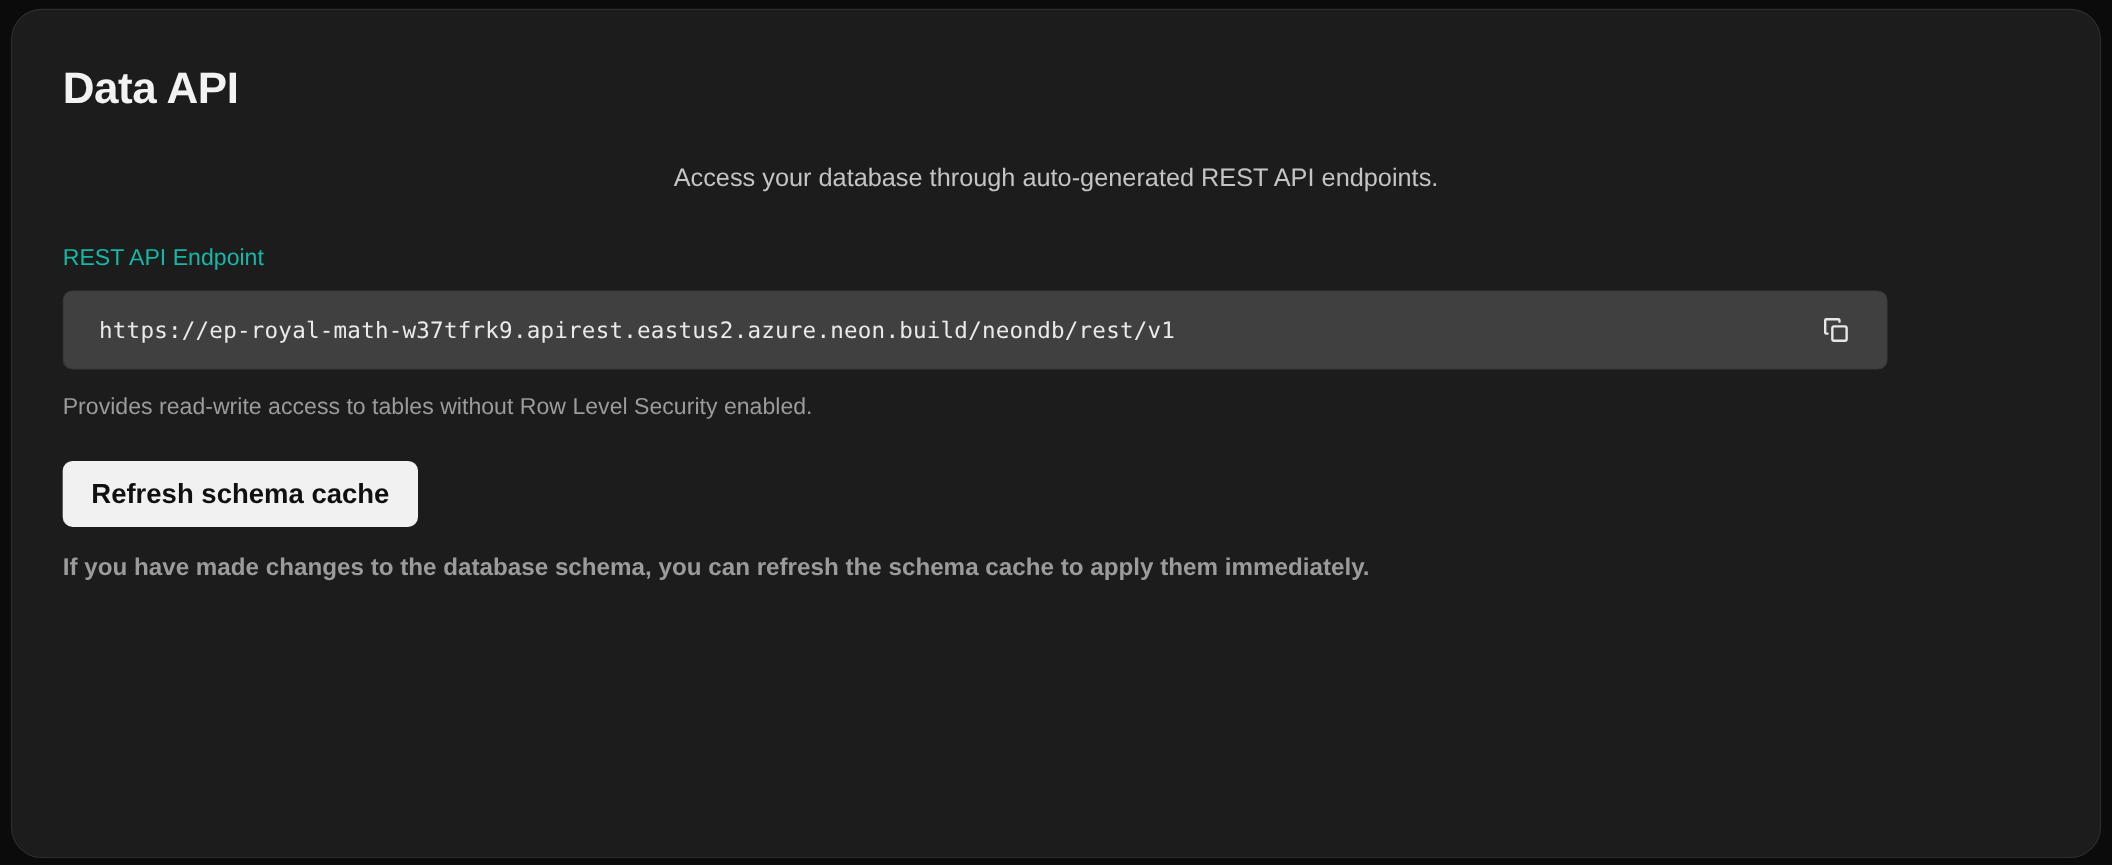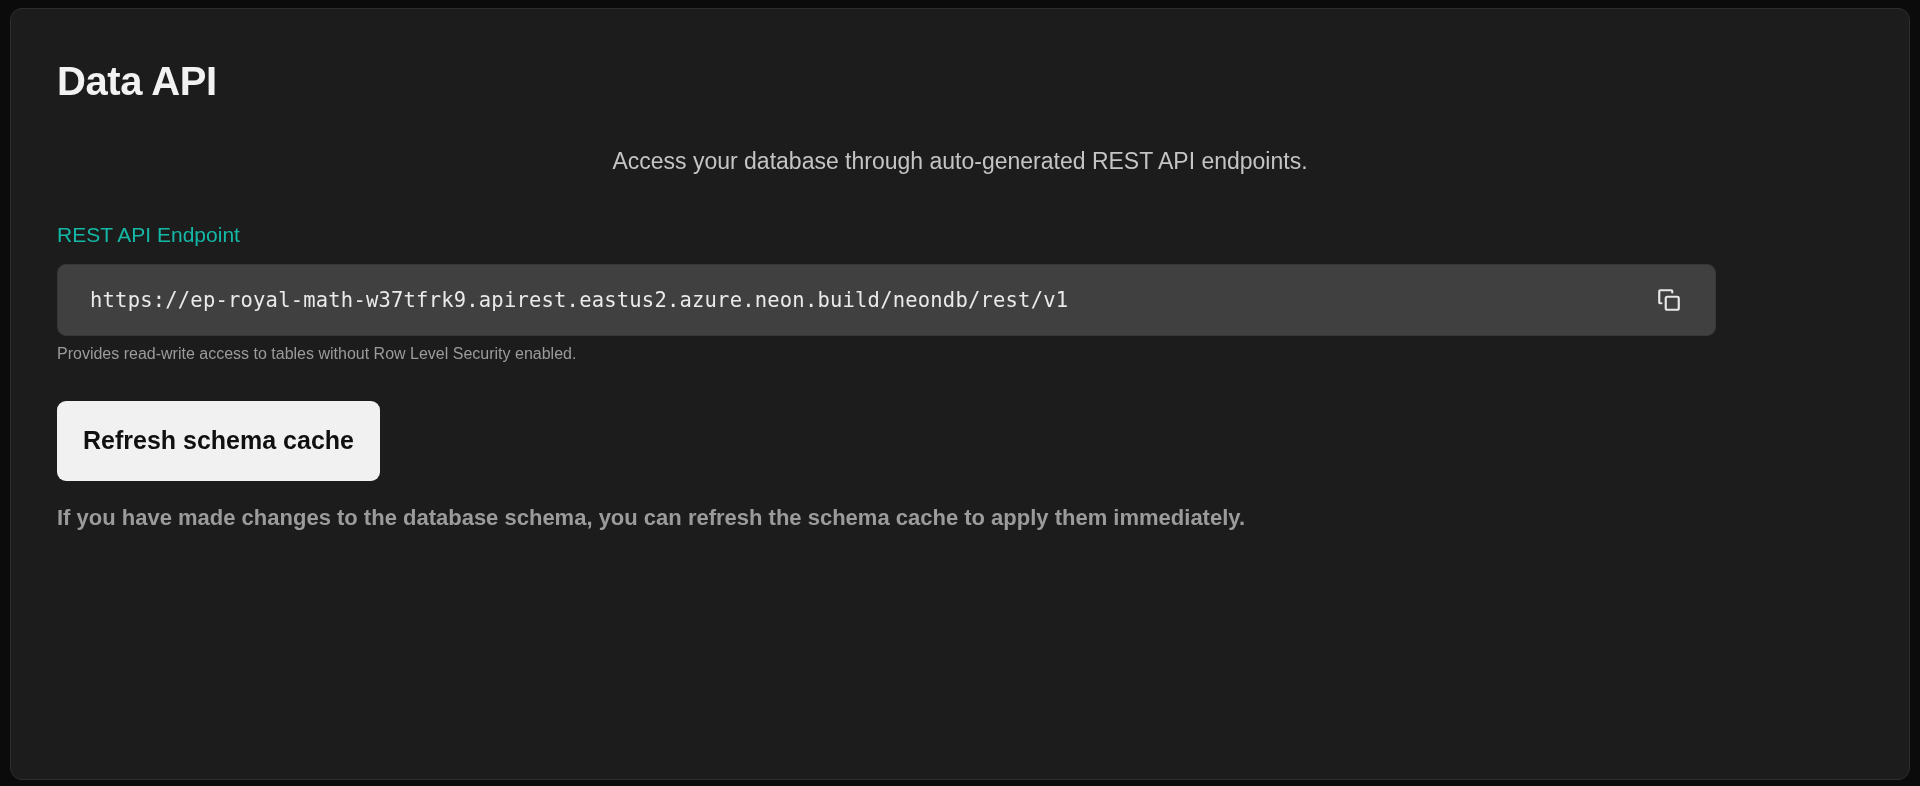--- a/index.html
+++ b/index.html
@@ -18,21 +18,21 @@
     background: #0b0b0b;
     padding: 8px 10px 6px 10px;
   }
 
   .card {
     position: relative;
     width: 100%;
     height: 100%;
     background: #1c1c1c;
     border: 1px solid #2e2e2e;
-    border-radius: 12px;
+    border-radius: 28px;
     padding: 40px 46px 0 46px;
   }
 
   .card-title {
     font-size: 40px;
     font-weight: bold;
     color: #f2f2f2;
     letter-spacing: -0.4px;
     line-height: 1.1;
     margin-top: 10px;
@@ -86,23 +86,23 @@
     background: transparent;
     border: none;
     cursor: pointer;
     flex-shrink: 0;
     margin-right: 6px;
   }
 
   .copy-btn svg { display: block; }
 
   .helper {
-    font-size: 16px;
+    font-size: 21px;
     color: #9b9b9b;
-    margin-top: 8px;
+    margin-top: 20px;
     line-height: 1.3;
   }
 
   .paragraph {
     font-size: 23px;
     color: #e4e4e4;
     margin-top: 36px;
     line-height: 1.3;
   }
 
@@ -110,21 +110,21 @@
     color: #4a9bf5;
     text-decoration: none;
     cursor: pointer;
   }
 
   .refresh-btn {
     margin-top: 36px;
     display: inline-flex;
     align-items: center;
     justify-content: center;
-    height: 80px;
+    height: 60px;
     padding: 0 26px;
     background: #f1f1f1;
     color: #101010;
     border: none;
     border-radius: 9px;
     font-family: "Liberation Sans", sans-serif;
     font-size: 25px;
     font-weight: bold;
     cursor: pointer;
   }

